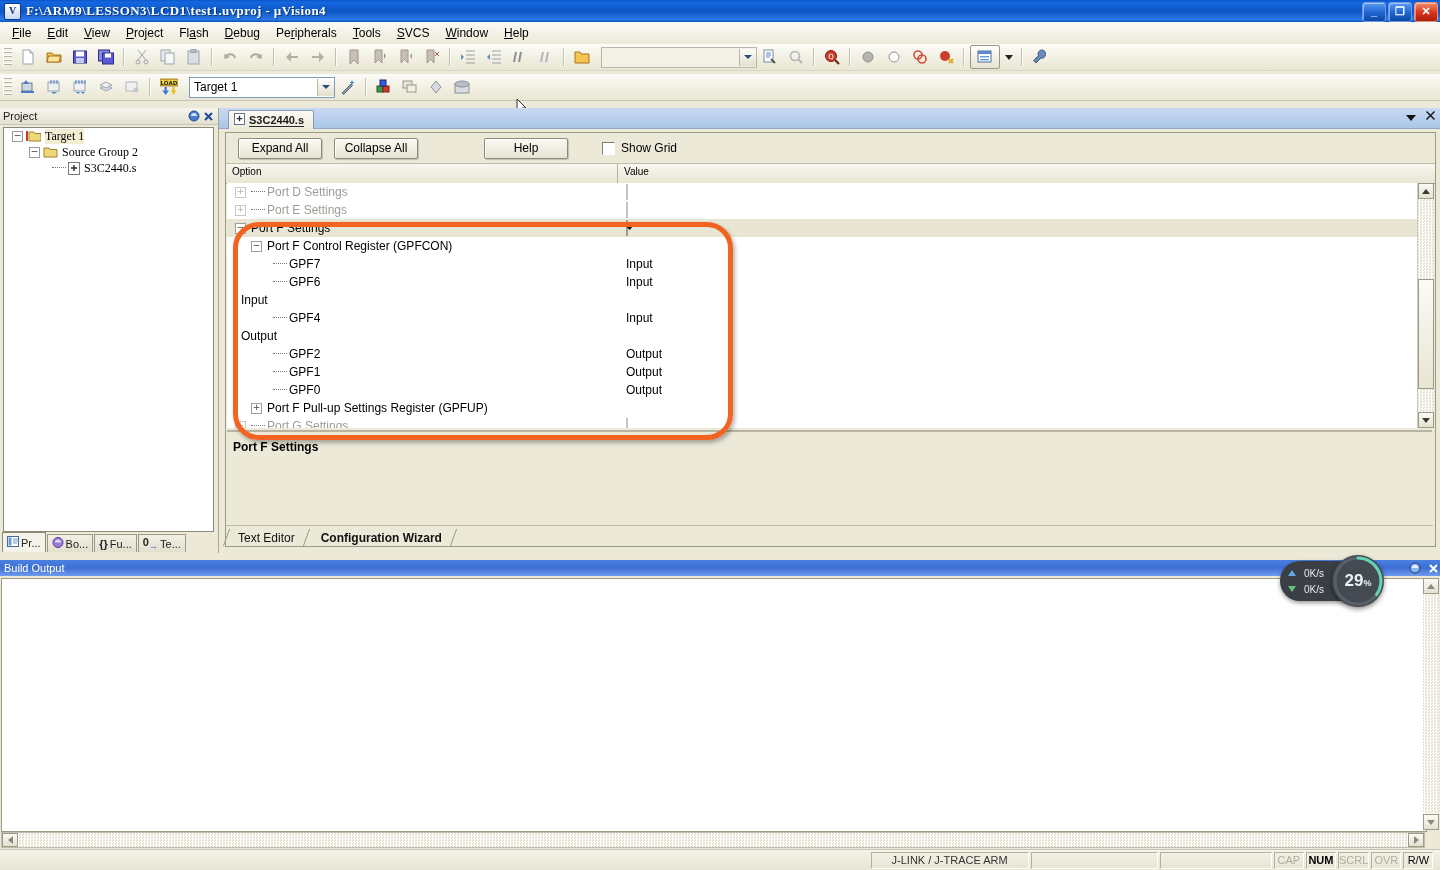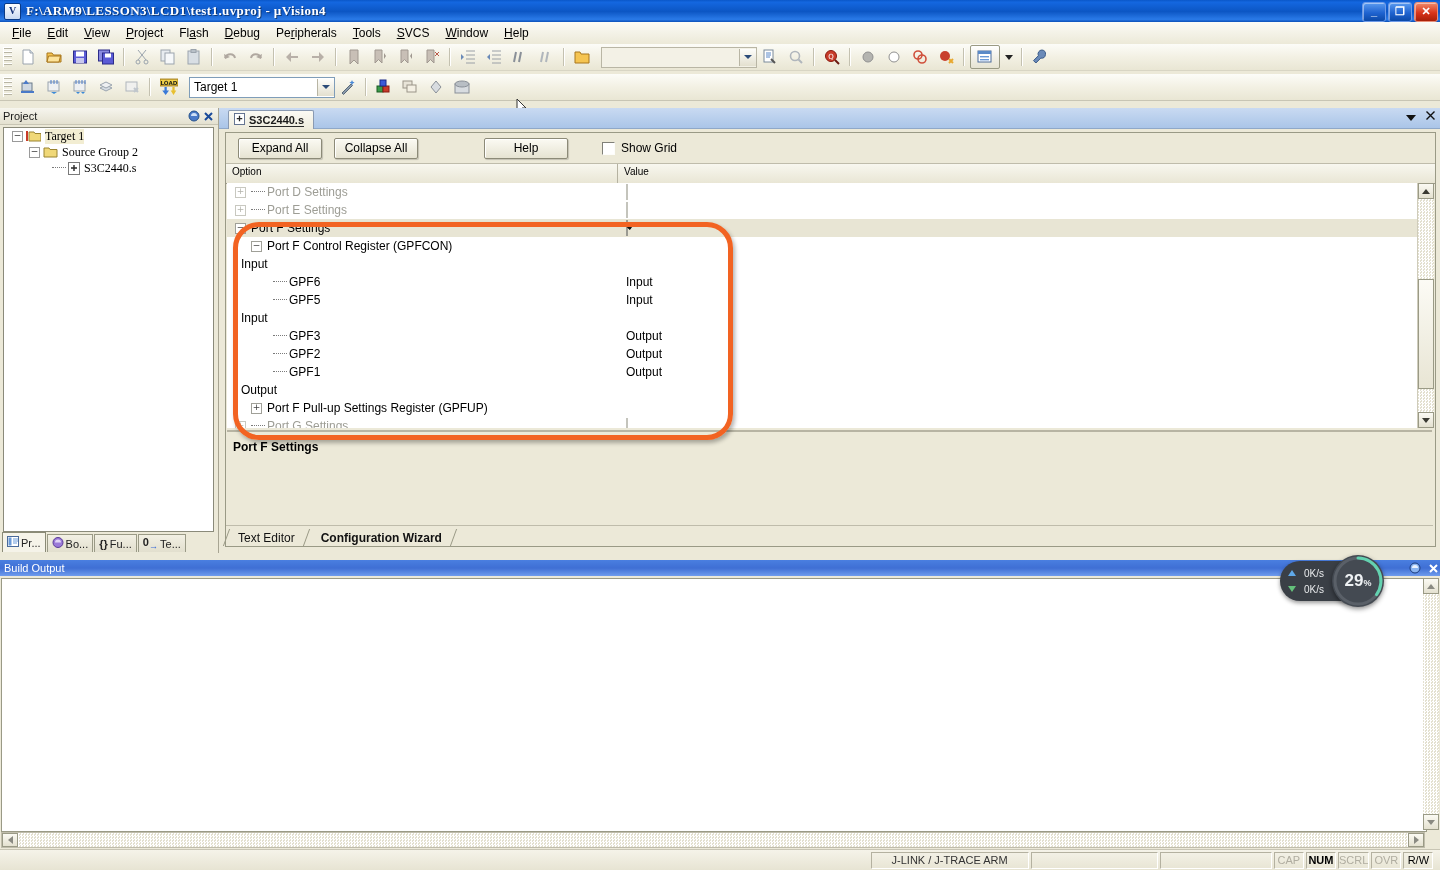--- a/index.html
+++ b/index.html
@@ -806,68 +806,72 @@
 
         <div class="lrow">
           <div class="opt indent1">
             <span class="exp">−</span>
             <span>Port F Control Register (GPFCON)</span>
           </div>
           <div class="val"></div>
         </div>
 
         <div class="lrow">
+          <div class="opt indent2">
+            <span class="leafdash"></span>
+            <span>GPF7</span>
+          </div>
           <div class="val">Input</div>
         </div>
 
         <div class="lrow">
           <div class="opt indent2">
             <span class="leafdash"></span>
             <span>GPF6</span>
           </div>
           <div class="val">Input</div>
         </div>
 
         <div class="lrow">
-          <div class="opt indent2">
-            <span class="leafdash"></span>
-            <span>GPF5</span>
-          </div>
-          <div class="val">Input</div>
-        </div>
-
-        <div class="lrow">
           <div class="val">Input</div>
         </div>
 
         <div class="lrow">
           <div class="opt indent2">
             <span class="leafdash"></span>
-            <span>GPF3</span>
-          </div>
+            <span>GPF4</span>
+          </div>
+          <div class="val">Input</div>
+        </div>
+
+        <div class="lrow">
           <div class="val">Output</div>
         </div>
 
         <div class="lrow">
           <div class="opt indent2">
             <span class="leafdash"></span>
             <span>GPF2</span>
           </div>
           <div class="val">Output</div>
         </div>
 
         <div class="lrow">
           <div class="opt indent2">
             <span class="leafdash"></span>
             <span>GPF1</span>
           </div>
           <div class="val">Output</div>
         </div>
 
         <div class="lrow">
+          <div class="opt indent2">
+            <span class="leafdash"></span>
+            <span>GPF0</span>
+          </div>
           <div class="val">Output</div>
         </div>
 
         <div class="lrow">
           <div class="opt indent1">
             <span class="exp">+</span>
             <span>Port F Pull-up Settings Register (GPFUP)</span>
           </div>
           <div class="val"></div>
         </div>

